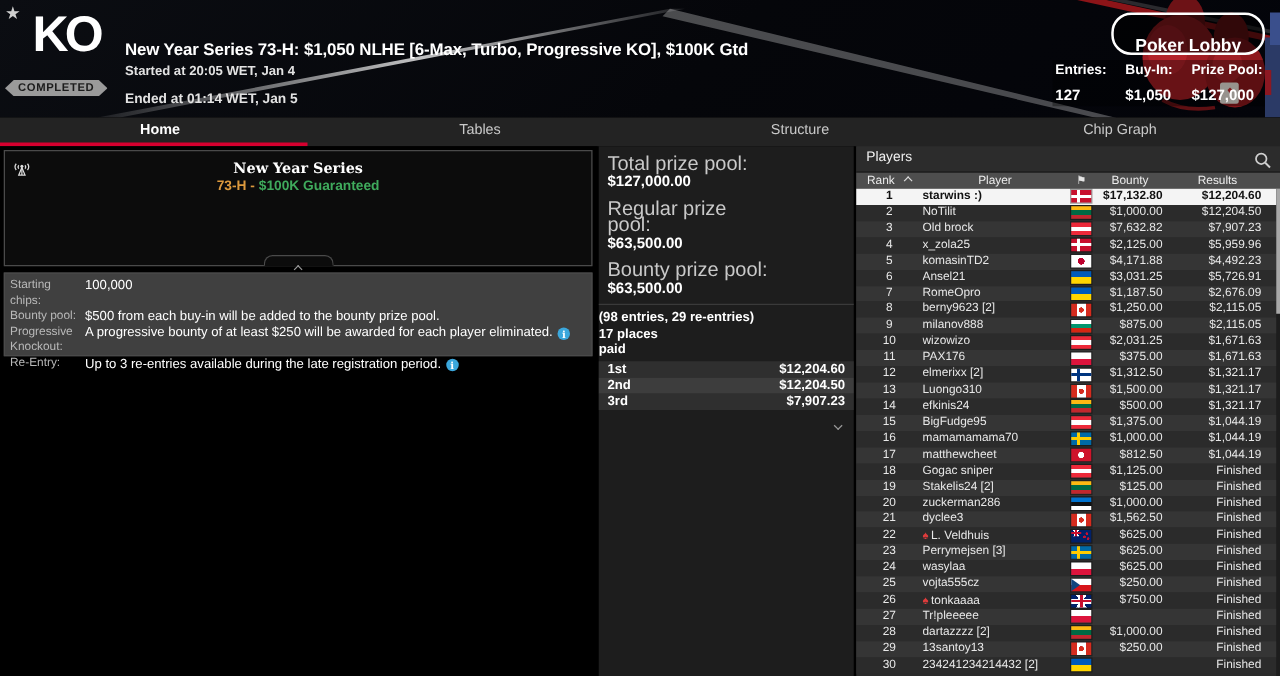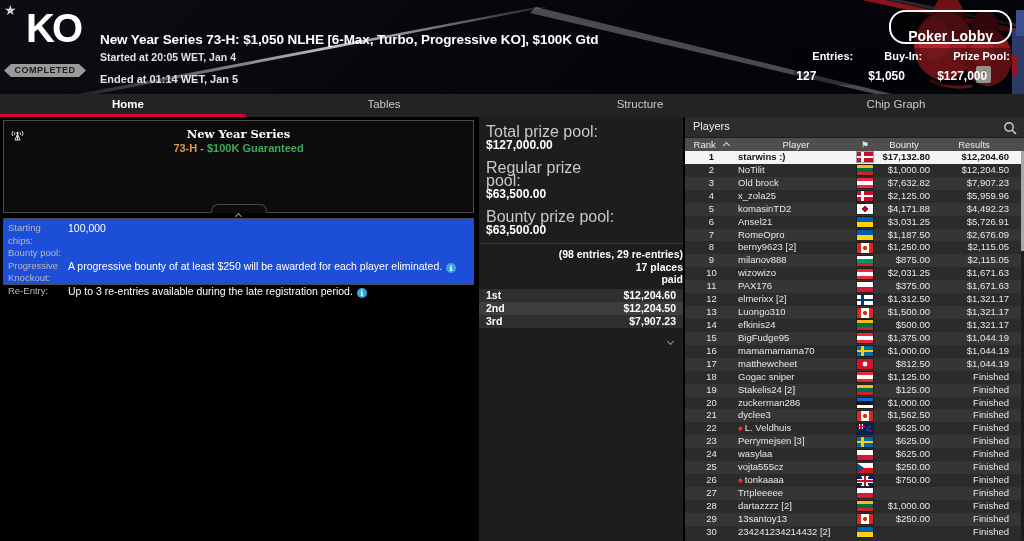--- a/index.html
+++ b/index.html
@@ -14,21 +14,21 @@
   .ribbon{position:absolute;left:4px;top:64px;width:82px;height:13px;background:#9a9a9a;color:#1c1c1c;
     font-size:9px;font-weight:bold;letter-spacing:.5px;text-align:center;line-height:13px;
     clip-path:polygon(7px 0,calc(100% - 7px) 0,100% 50%,calc(100% - 7px) 100%,7px 100%,0 50%);}
   .tour-title{position:absolute;left:100px;top:12px;color:#fff;font-size:13.5px;font-weight:bold;letter-spacing:-.1px;margin-top:20px;}
   .tour-started{position:absolute;left:100px;top:51px;color:#e2e2e2;font-size:10.5px;font-weight:bold;}
   .tour-ended{position:absolute;left:100px;top:73px;color:#e2e2e2;font-size:11px;font-weight:bold;}
   .lobby-btn{position:absolute;right:12px;top:10px;height:34px;padding:12px 17px;background:rgba(0,0,0,.55);
     border:2px solid #fff;border-radius:16px;color:#fff;font-size:14px;font-weight:bold;line-height:25px;}
   .stats{position:absolute;right:12px;top:48px;display:flex;gap:15px;background:rgba(0,0,0,.35);padding:2px 2px;}
   .stat{display:flex;flex-direction:column;gap:7px;}
-  .stat-label{color:#fff;font-size:11px;font-weight:bold;margin-left:16px;}
+  .stat-label{color:#fff;font-size:11px;font-weight:bold;}
   .stat-value{color:#fff;font-size:12px;font-weight:bold;}
 
   
   .tabbar{position:absolute;left:0;top:94px;width:1024px;height:23px;background:#232323;display:flex;}
   .tab{flex:1;text-align:center;color:#c9c9c9;font-size:11.5px;line-height:20px;position:relative;cursor:pointer;}
   .tab.active{color:#fff;font-weight:bold;}
   .tab.active::after{content:"";position:absolute;left:0;right:10px;bottom:0;height:3px;background:var(--accent_red,#d6002f);}
 
   
   .left-region{position:absolute;left:0;top:117px;width:478px;height:424px;background:#000;}
@@ -36,34 +36,34 @@
   .series-title{margin-top:6px;text-align:center;color:#fff;font-family:"DejaVu Serif",serif;font-size:11.5px;font-weight:bold;}
   .series-sub{text-align:center;font-family:"DejaVu Serif",serif;font-size:11px;font-weight:bold;margin-top:1px;}
   .series-code{color:var(--series_gold,#dd9a3e);}
   .series-gtd{color:var(--series_green,#3faa5c);}
   .broadcast{position:absolute;left:6px;top:6px;}
   .collapse-tab{position:absolute;left:50%;bottom:-1px;transform:translateX(-50%);width:56px;height:9px;
     background:#0c0c0c;border:1px solid #4a4a4a;border-bottom:1px solid #0c0c0c;border-radius:7px 7px 0 0;text-align:center;}
   .chev{display:inline-block;width:5px;height:5px;border-right:1.5px solid #9a9a9a;border-bottom:1.5px solid #9a9a9a;}
   .chev.up{transform:rotate(-135deg);margin-top:3px;}
   .chev.down{transform:rotate(45deg);}
-  .info-box{position:absolute;left:3px;top:101px;width:471px;height:67px;border:1px solid #4a4a4a;background:#1d4ed8;padding:3px 4px;}
+  .info-box{position:absolute;left:3px;top:101px;width:471px;height:67px;border:1px solid #4a4a4a;background:#404040;padding:3px 4px;}
   .info-row{display:flex;}
   .info-label{flex:0 0 60px;color:#b9b9b9;font-size:9.5px;line-height:12.5px;}
   .info-value{flex:1;color:#fff;font-size:10.5px;line-height:12.5px;}
   .info-icon{display:inline-block;width:10px;height:10px;border-radius:50%;background:var(--info_blue,#3ba7dc);
     color:#fff;font-size:8px;font-weight:bold;text-align:center;line-height:10px;margin-left:4px;vertical-align:-1px;font-family:"DejaVu Serif",serif;}
 
   
   .mid-region{position:absolute;left:479px;top:117px;width:205px;height:424px;background:#1d1d1d;border-right:1px solid #000;}
   .prize-block{padding:8px 7px 4px 7px;}
   .prize-label{color:#c9c9c9;font-size:16px;line-height:13px;}
   .prize-label.narrow{width:100px;}
   .prize-value{color:#fff;font-size:12px;font-weight:bold;line-height:14px;margin-bottom:9px;}
-  .entries-block{border-top:1px solid #3a3a3a;padding:4px 0 3px 0;text-align:right;color:#fff;font-size:10.5px;font-weight:bold;line-height:12.5px;}
+  .entries-block{border-top:1px solid #3a3a3a;padding:4px 0 3px 0;text-align:left;color:#fff;font-size:10.5px;font-weight:bold;line-height:12.5px;}
   .payouts{}
   .payout-row{display:flex;justify-content:space-between;height:13px;line-height:13px;padding:0 7px;color:#fff;font-size:10.5px;font-weight:bold;}
   .payout-row:nth-child(odd){background:#2f2f2f;}
   .payout-row:nth-child(even){background:#3d3d3d;}
   .mid-expand{text-align:right;padding:2px 10px 0 0;}
 
   
   .players-region{position:absolute;left:685px;top:117px;width:339px;height:424px;background:#2a2a2a;}
   .players-titlebar{position:relative;height:21px;background:#2c2c2c;border-bottom:1px solid #1c1c1c;}
   .players-title{position:absolute;left:8px;top:3px;color:#f0f0f0;font-size:11px;}
@@ -208,20 +208,21 @@
       </div>
       <div class="collapse-tab"><span class="chev up"></span></div>
     </div>
     <div class="info-box">
         <div class="info-row">
           <div class="info-label">Starting chips:</div>
           <div class="info-value">100,000</div>
         </div>
         <div class="info-row">
           <div class="info-label">Bounty pool:</div>
+          <div class="info-value">$500 from each buy-in will be added to the bounty prize pool.</div>
         </div>
         <div class="info-row">
           <div class="info-label">Progressive Knockout:</div>
           <div class="info-value">A progressive bounty of at least $250 will be awarded for each player eliminated.<span class="info-icon">i</span></div>
         </div>
         <div class="info-row">
           <div class="info-label">Re-Entry:</div>
           <div class="info-value">Up to 3 re-entries available during the late registration period.<span class="info-icon">i</span></div>
         </div>
       </div>

